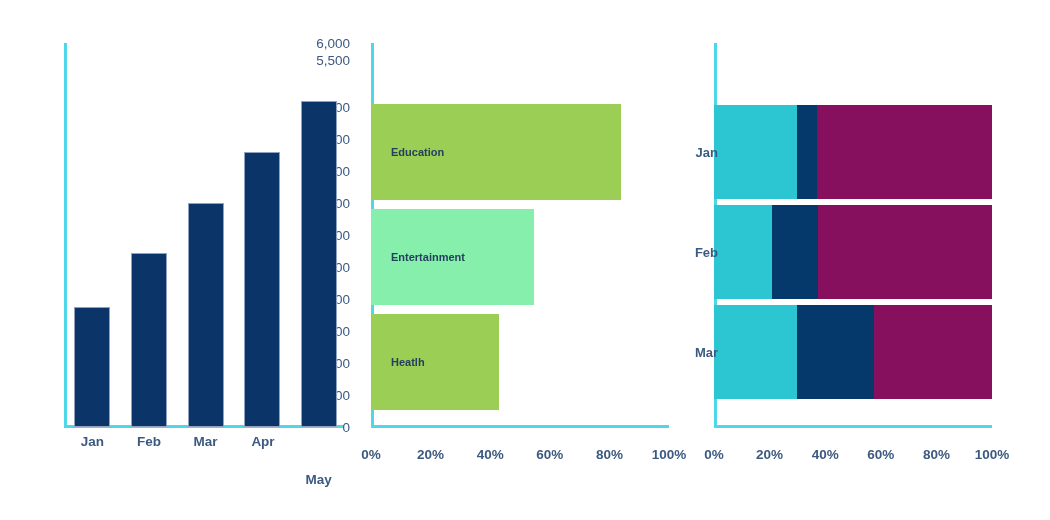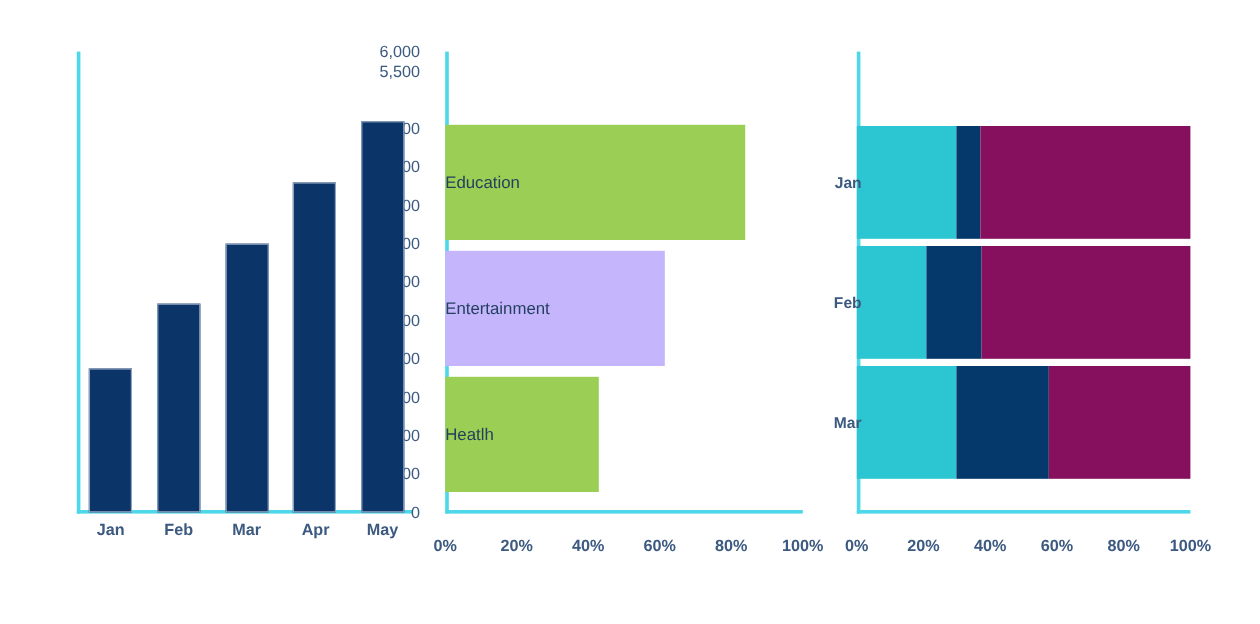--- a/index.html
+++ b/index.html
@@ -40,22 +40,22 @@
   
   #chart-hbar{left:350px;top:0;width:350px;height:520px;}
   #chart-hbar .y-axis{left:21px;top:43px;width:3px;height:385px;}
   #chart-hbar .x-axis{left:21px;top:425px;width:298px;height:3px;}
   .hbar{
     position:absolute;left:21px;
     background:#9BCE54;
     display:flex;align-items:center;
   }
   .hbar-label{
-    color:#24405E;font-size:14px;font-weight:400;
-    white-space:nowrap;
+    color:#24405E;font-size:11px;font-weight:700;
+    padding-left:20px;white-space:nowrap;
   }
   .pct-lab{
     position:absolute;top:447px;
     color:#3C5A80;font-size:13.5px;font-weight:700;
     transform:translateX(-50%);white-space:nowrap;
   }
 
   
   #chart-stack{left:700px;top:0;width:350px;height:520px;}
   #chart-stack .y-axis{left:14px;top:43px;width:3px;height:385px;}
@@ -96,32 +96,32 @@
         <div class="col-bar" style="background: rgb(11, 53, 104); width: 36px; height: 174.08px; left: 66.9px;"></div>
         <div class="col-bar" style="background: rgb(11, 53, 104); width: 36px; height: 224px; left: 123.5px;"></div>
         <div class="col-bar" style="background: rgb(11, 53, 104); width: 36px; height: 275.2px; left: 180.1px;"></div>
         <div class="col-bar" style="background: rgb(11, 53, 104); width: 36px; height: 326.4px; left: 236.7px;"></div>
       </div>
     <div id="col-xlabels">
         <div class="col-xlab" style="left: 92.3px;">Jan</div>
         <div class="col-xlab" style="left: 148.9px;">Feb</div>
         <div class="col-xlab" style="left: 205.5px;">Mar</div>
         <div class="col-xlab" style="left: 263px;">Apr</div>
-        <div class="col-xlab" style="left: 318.7px;">May</div>
+        <div class="col-xlab" style="left: 318.7px; margin-top: 38px;">May</div>
       </div>
   </div>
 
   <div class="panel" id="chart-hbar">
     <div class="axis-line y-axis"></div>
     <div class="axis-line x-axis"></div>
     <div id="hbar-bars">
         <div class="hbar" style="background: rgb(155, 206, 84); top: 104px; height: 96px; width: 250.32px;">
           <span class="hbar-label">Education</span>
         </div>
-        <div class="hbar" style="background: #c4b5fd; top: 209px; height: 96px; width: 183px;">
+        <div class="hbar" style="background: #86efac; top: 209px; height: 96px; width: 163px;">
           <span class="hbar-label">Entertainment</span>
         </div>
         <div class="hbar" style="background: rgb(155, 206, 84); top: 314px; height: 96px; width: 128.14px; align-items: center;">
           <span class="hbar-label">Heatlh</span>
         </div>
       </div>
     <div id="hbar-xlabels">
         <div class="pct-lab" style="left: 21px;">0%</div>
         <div class="pct-lab" style="left: 80.6px;">20%</div>
         <div class="pct-lab" style="left: 140.2px;">40%</div>

